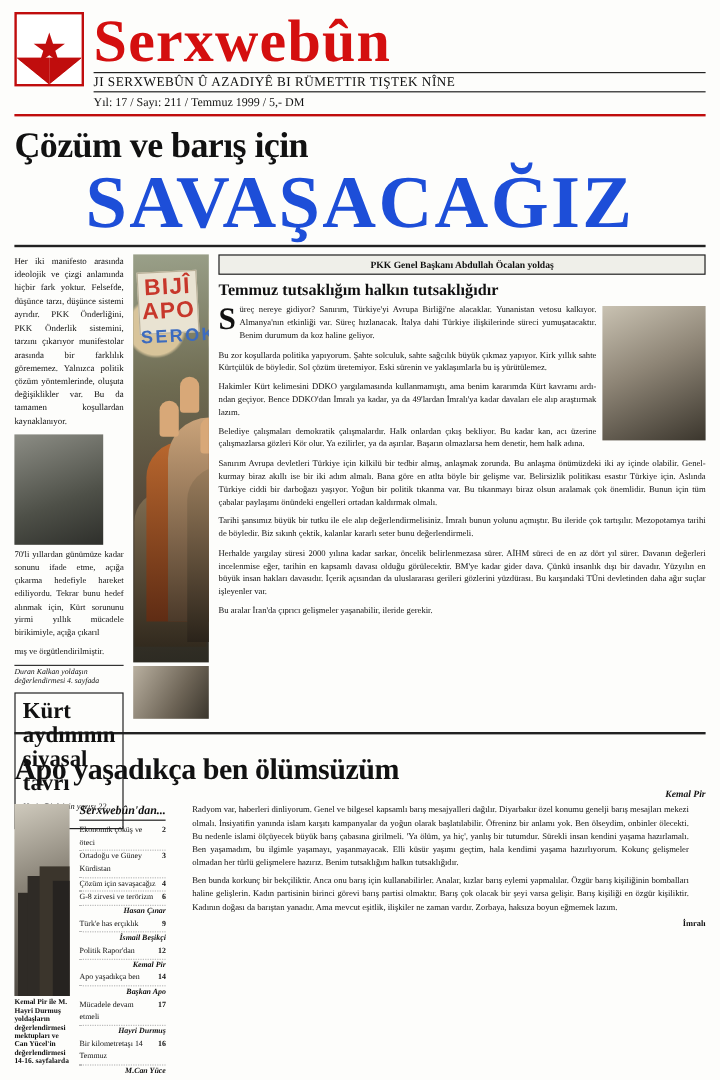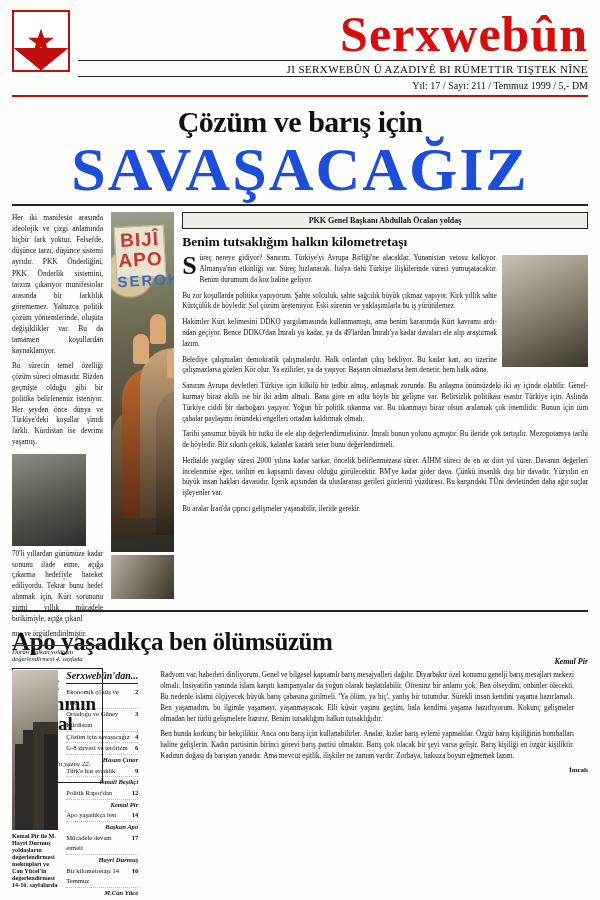--- a/index.html
+++ b/index.html
@@ -42,21 +42,21 @@
     font-size: 34px;
     line-height: 1;
   }
   .logo-mtn {
     position: absolute;
     left: 0; bottom: 0; width: 100%; height: 22px;
     background:
       linear-gradient(to top right, transparent 48%, #c00d0d 50%) no-repeat left bottom/50% 100%,
       linear-gradient(to top left, transparent 48%, #c00d0d 50%) no-repeat right bottom/50% 100%;
   }
-  .mast-right { flex: 1 1 auto; text-align: right; }
+  .mast-right { flex: 1 1 auto; text-align: left; }
   .mast-title {
     font-family: "Liberation Serif", serif;
     font-weight: bold;
     color: #d40f0f;
     font-size: 50px;
     letter-spacing: 1px;
     line-height: 0.96;
     margin: 0;
   }
   .mast-sub {
@@ -69,21 +69,20 @@
     padding: 2px 0 1px;
   }
   .mast-issue {
     font-size: 10px;
     font-weight: normal;
     margin-top: 3px;
   }
 
   
   .headline-kicker {
-    text-align: center;
     font-size: 30px;
     font-weight: bold;
     margin-top: 8px;
     letter-spacing: -0.5px;
   }
   .headline-main {
     text-align: center;
     font-size: 62px;
     font-weight: bold;
     color: #1d4ed8;
@@ -268,21 +267,20 @@
   </div>
 
   <div class="headline-kicker">Çözüm ve barış için</div>
   <div class="headline-main">SAVAŞACAĞIZ</div>
   <div class="rule-thick"></div>
 
   <div class="cols">
 
     <div class="col-left">
       <p class="body-text lead">Her iki manifesto arasında ideolojik ve çizgi anlamında hiçbir fark yoktur. Felsefde, düşünce tarzı, düşünce sistemi ayrıdır. PKK Önderliğini, PKK Önderlik sistemini, tarzını çıkarıyor mu­nifestolar arasında bir farklılık görememez. Yalnızca politik çözüm yöntemlerinde, oluşuta değişiklikler var. Bu da tamamen koşullardan kaynaklanıyor.</p>
-      <p class="body-text">Bu sürecin temel özelliği çözüm süreci olmasıdır. Bizden geçmişte olduğu gibi bir politika belirlenemiz isteniyor. Her şeyden önce dünya ve Türkiye'deki koşullar şimdi farklı. Kürdistan ise devrimi yaşamış.</p>
       <div class="portrait-left"></div>
       <p class="body-text">70'li yıllardan günümüze kadar so­nunu ifade etme, açığa çıkarma he­defiyle hareket ediliyordu. Tekrar bunu hedef alın­mak için, Kürt sorununu yirmi yıllık mücadele birikimiyle, açığa çıkarıl­</p>
       <p class="body-text">mış ve örgütlendirilmiştir.</p>
       <div class="caption-italic">Duran Kalkan yoldaşın değerlendirmesi 4. sayfada</div>
 
       <div class="boxed-head">
         <h2>Kürt aydınının siyasal tavrı</h2>
         <div class="byline">Hatip Dicle'nin yazısı 22. sayfada</div>
       </div>
     </div>
@@ -299,26 +297,26 @@
         <div class="crowd-fig f4"></div>
         <div class="hand" style="left:34%; top:36%;"></div>
         <div class="hand" style="left:62%; top:30%;"></div>
         <div class="hand" style="left:88%; top:40%;"></div>
       </div>
       <div class="mid-photo-2"></div>
     </div>
 
     <div class="col-right">
       <div class="pkk-bar">PKK Genel Başkanı Abdullah Öcalan yoldaş</div>
-      <div class="pkk-title">Benim tutsaklığım halkın kilometretaşı</div>
+      <div class="pkk-title">Temmuz tutsaklığım halkın tutsaklığıdır</div>
       <div class="ocalan-photo"></div>
       <p class="body-text dropcap">Süreç nereye gidiyor? Sanırım, Türkiye'yi Avrupa Birliği'ne alacaklar. Yunanistan vetosu kalkıyor. Almanya'nın etkinliği var. Süreç hızlanacak. İtalya dahi Türkiye ilişkile­rinde süreci yumuşatacaktır. Benim durumum da koz haline geliyor.</p>
       <p class="body-text">Bu zor koşullarda politika yapıyo­rum. Şahte solculuk, sahte sağcılık büyük çıkmaz yapıyor. Kirk yıllık sa­hte Kürtçülük de böyledir. Sol çözüm üretemiyor. Eski sürenin ve yakla­şımlarla bu iş yürütülemez.</p>
       <p class="body-text">Hakimler Kürt kelimesini DDKO yargılamasında kullanmamıştı, ama benim kararımda Kürt kavramı ardı­ndan geçiyor. Bence DDKO'dan İmralı ya kadar, ya da 49'lardan İm­ralı'ya kadar davaları ele alıp araştırmak lazım.</p>
-      <p class="body-text">Belediye çalışmaları demokratik çalışmalardır. Halk onlardan çıkış bekliyor. Bu kadar kan, acı üzerine çalışmazlarsa gözleri Kör olur. Ya ezi­lirler, ya da yaşıyor. Başarın olmazlarsa hem denetir, hem halk adına.</p>
+      <p class="body-text">Belediye çalışmaları demokratik çalışmalardır. Halk onlardan çıkış bekliyor. Bu kadar kan, acı üzerine çalışmazlarsa gözleri Kör olur. Ya ezi­lirler, ya da aşırılar. Başarın olmazlarsa hem denetir, hem halk adına.</p>
       <p class="body-text">Sanırım Avrupa devletleri Türkiye için kilkilü bir tedbir almış, anlaş­mak zorunda. Bu anlaşma önümüzdeki iki ay içinde olabilir. Genel­kurmay biraz akıllı ise bir iki adım almalı. Bana göre en atlta böyle bir gelişme var. Belirsizlik politikası esastır Türkiye için. Aslında Türkiye ciddi bir darboğazı yaşıyor. Yoğun bir politik tıkanma var. Bu tıkanma­yı biraz olsun aralamak çok önemlidir. Bunun için tüm çabalar paylaşı­mı önündeki engelleri ortadan kaldırmak olmalı.</p>
       <p class="body-text">Tarihi şansımız büyük bir tutku ile ele alıp değerlendirmelisiniz. İmra­lı bunun yolunu açmıştır. Bu ileride çok tartışılır. Mezopotamya tarihi de böyledir. Biz sıkınh çektik, kalanlar kararlı seter bunu değerlendirmeli.</p>
       <p class="body-text">Herhalde yargılay süresi 2000 yılına kadar sarkar, öncelik belirlenmeza­sa sürer. AİHM süreci de en az dört yıl sürer. Davanın değerleri incelen­mise eğer, tarihin en kapsamlı davası olduğu görülecektir. BM'ye kadar gider dava. Çünkü insanlık dışı bir davadır. Yüzyılın en büyük insan hakları davasıdır. İçerik açısından da uluslararası gerileri gözlerini yüzdü­rası. Bu karşındaki TÜni devletinden daha ağır suçlar işleyenler var.</p>
       <p class="body-text">Bu aralar İran'da çıprıcı gelişmeler yaşanabilir, ileride gerekir.</p>
     </div>
   </div>
 
   <div class="bottom">
     <div class="bottom-rule"></div>
     <div class="apo-head">Apo yaşadıkça ben ölümsüzüm</div>

